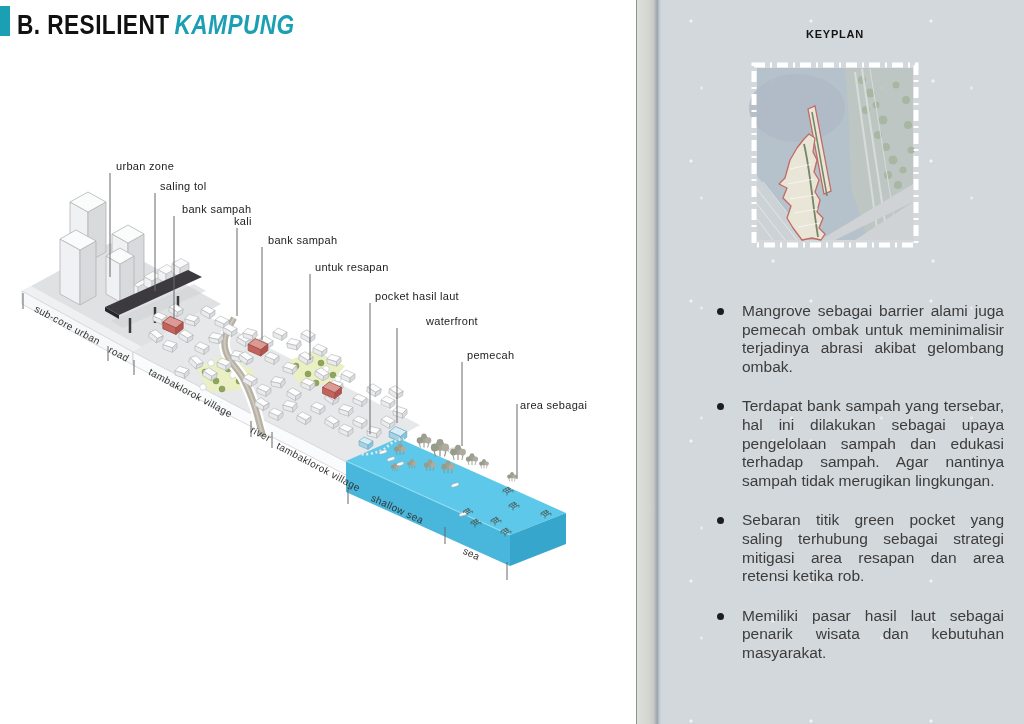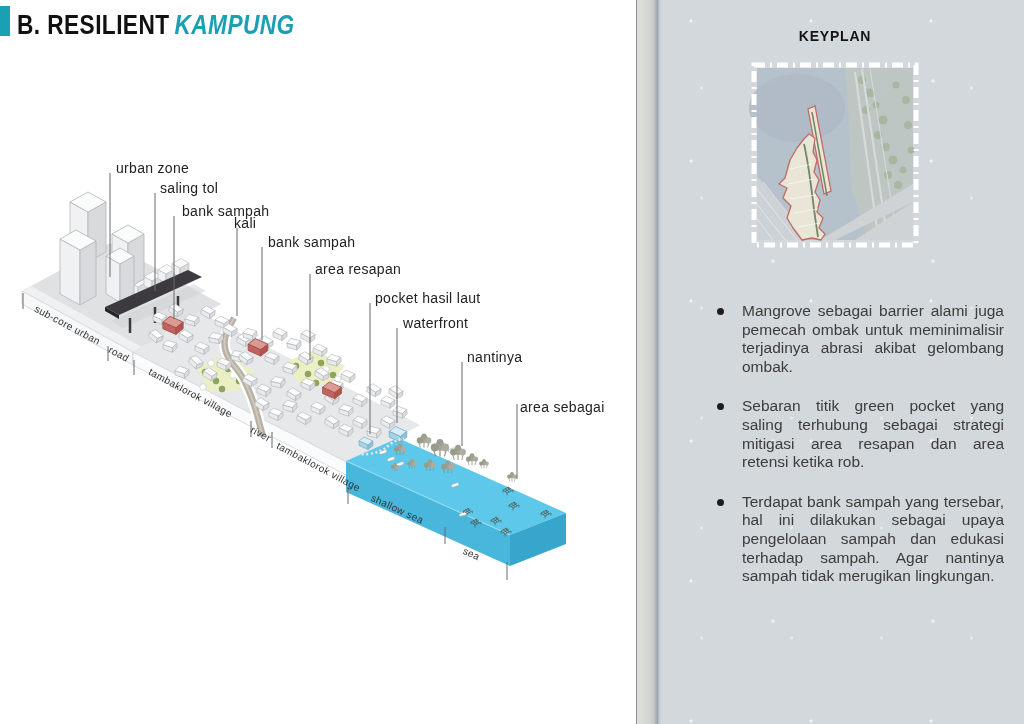--- a/index.html
+++ b/index.html
@@ -5,36 +5,36 @@
   html,body{margin:0;padding:0;}
   body{width:1024px;height:724px;position:relative;overflow:hidden;background:#ffffff;
        font-family:"Liberation Sans","DejaVu Sans",sans-serif;}
   
   .accent-bar{position:absolute;left:0;top:6px;width:10px;height:30px;background:#1b9fb2;}
   .slide-title{position:absolute;left:17px;top:10px;margin:0;font-size:27px;font-weight:bold;
                color:#111;transform:scaleX(.84);transform-origin:left top;white-space:nowrap;letter-spacing:.5px;}
   .slide-title .accent{color:#1b9fb2;font-style:italic;margin-left:6px;}
   
   #diagram-svg{position:absolute;left:0;top:0;width:660px;height:724px;}
-  .co{position:absolute;font-size:14px;color:#222;letter-spacing:.3px;white-space:nowrap;}
+  .co{position:absolute;font-size:11px;color:#222;letter-spacing:.3px;white-space:nowrap;}
   .zl{position:absolute;font-size:10px;color:#333;letter-spacing:.4px;white-space:nowrap;
       transform:rotate(28deg);transform-origin:left top;}
   .zl.sea{transform:rotate(25deg);}
   
   .spine{position:absolute;left:636px;top:0;width:25px;height:724px;
          background:linear-gradient(90deg,#8d928d 0,#8d928d 1.5px,#dddfdb 1.5px,#d3d5d1 13px,
                     #c6c9c5 18px,#a9b0b4 20px,#9ea8b2 21.5px,#c3cad2 23.5px,#ccd3da 25px);}
   .panel{position:absolute;left:661px;top:0;width:363px;height:724px;background-color:#d3d8dc;
          background-image:
            radial-gradient(circle at 25% 15%,rgba(255,255,255,.75) 0 1px,transparent 2px),
            radial-gradient(circle at 70% 45%,rgba(255,255,255,.6) 0 1.2px,transparent 2.2px),
            radial-gradient(circle at 45% 80%,rgba(255,255,255,.5) 0 1px,transparent 2px);
          background-size:120px 140px,160px 180px,90px 110px;}
   .keyplan-heading{position:absolute;left:90px;top:28px;width:168px;text-align:center;margin:0;
-                   font-size:14px;font-weight:bold;letter-spacing:.8px;color:#141414;}
+                   font-size:11px;font-weight:bold;letter-spacing:.8px;color:#141414;}
   #keyplan-svg{position:absolute;left:88px;top:60px;}
   .bullets{position:absolute;left:0;top:284px;width:363px;margin:18px;padding:0 38px 0 37px;
            box-sizing:border-box;list-style:none;}
   .bullets li{position:relative;padding-left:26px;margin:0 0 21px 0;font-size:15.5px;
               line-height:18.6px;color:#3c3c3c;text-align:justify;}
   .bullets li::before{content:'';position:absolute;left:1px;top:6px;width:7px;height:7px;
               border-radius:50%;background:#1d1d1d;}
 </style>
 </head>
 <body>
@@ -299,24 +299,24 @@
     <line x1="445" y1="527" x2="445" y2="544"></line>
       <line x1="507" y1="562" x2="507" y2="580"></line>
   </g>
 </svg>
 
 <span class="co" style="left:116px;top:160px">urban zone</span>
 <span class="co" style="left:160px;top:180px">saling tol</span>
 <span class="co" style="left:182px;top:203px">bank sampah</span>
 <span class="co" style="left:234px;top:215px">kali</span>
 <span class="co" style="left:268px;top:234px">bank sampah</span>
-<span class="co" style="left:315px;top:261px">area resapan</span>
+<span class="co" style="left:315px;top:261px">untuk resapan</span>
 <span class="co" style="left:375px;top:290px">pocket hasil laut</span>
-<span class="co" style="left:403px;top:315px">waterfront</span>
-<span class="co" style="left:467px;top:349px">nantinya</span>
+<span class="co" style="left:426px;top:315px">waterfront</span>
+<span class="co" style="left:467px;top:349px">pemecah</span>
 <span class="co" style="left:520px;top:399px">area sebagai</span>
 
 <span class="zl" style="left:38px;top:303px">sub-core urban</span>
 <span class="zl" style="left:112px;top:344px">road</span>
 <span class="zl" style="left:152px;top:366px">tambaklorok village</span>
 <span class="zl" style="left:254px;top:424px">river</span>
 <span class="zl" style="left:280px;top:440px">tambaklorok village</span>
 <span class="zl sea" style="left:374px;top:492px">shallow sea</span>
 <span class="zl sea" style="left:466px;top:545px">sea</span>
 
@@ -373,16 +373,17 @@
           <line x1="41" y1="159" x2="63" y2="155"></line>
         </g>
       </g>
       <rect x="0" y="0" width="156" height="172" fill="#ffffff" opacity="0.12"></rect>
     </g>
     <rect x="5" y="5" width="162" height="180" fill="none" stroke="#ffffff" stroke-width="5" stroke-dasharray="11 5 2 5"></rect>
   </svg>
 
   <ul class="bullets">
     <li>Mangrove sebagai barrier alami juga pemecah ombak untuk meminimalisir terjadinya abrasi akibat gelombang ombak.</li>
+    <li>Terdapat bank sampah yang tersebar, hal ini dilakukan sebagai upaya pengelolaan sampah dan edukasi terhadap sampah. Agar nantinya sampah tidak merugikan lingkungan.</li>
     <li>Sebaran titik green pocket yang saling terhubung sebagai strategi mitigasi area resapan dan area retensi ketika rob.</li>
-    <li>Terdapat bank sampah yang tersebar, hal ini dilakukan sebagai upaya pengelolaan sampah dan edukasi terhadap sampah. Agar nantinya sampah tidak merugikan lingkungan.</li>
+    <li>Memiliki pasar hasil laut sebagai penarik wisata dan kebutuhan masyarakat.</li>
   </ul>
 </div>
 
 </body></html>

